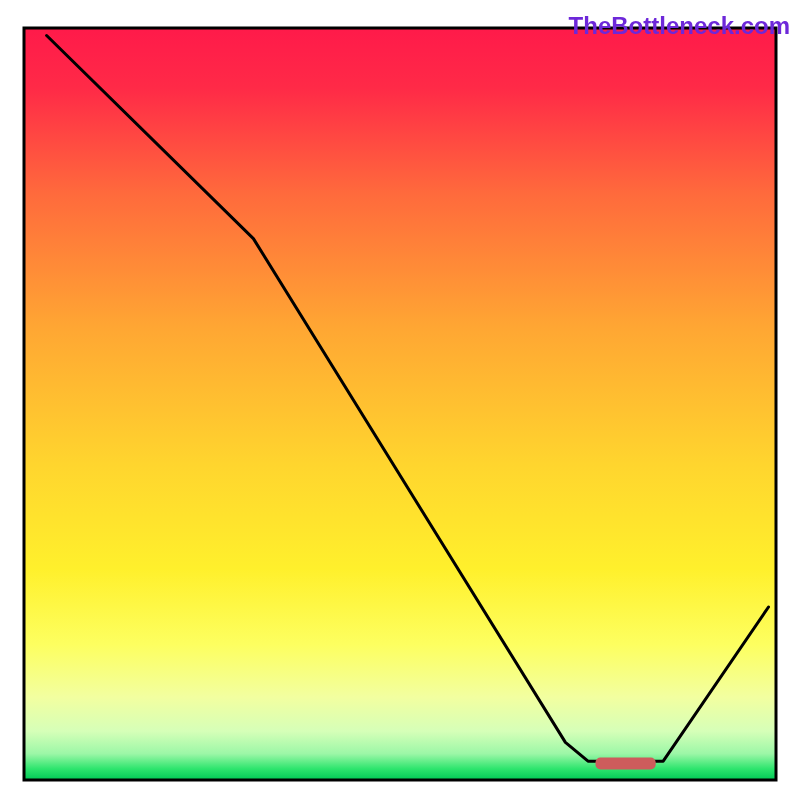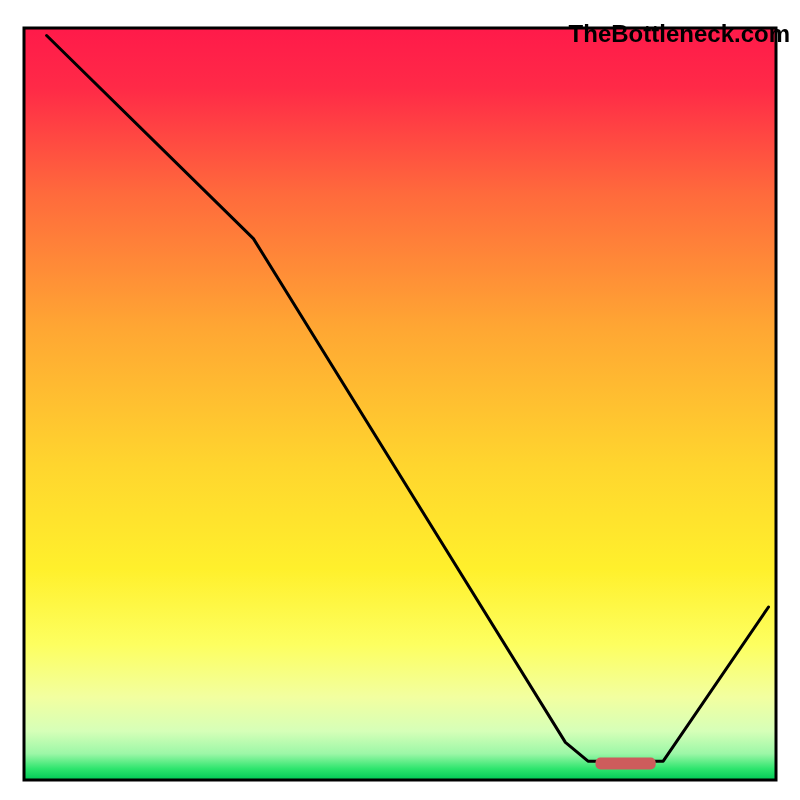--- a/index.html
+++ b/index.html
@@ -9,26 +9,26 @@
     height: 800px;
     background: #ffffff;
   }
   .chart-container {
     position: relative;
     width: 800px;
     height: 800px;
   }
   .watermark {
     position: absolute;
-    top: 20px;
+    top: 12px;
     right: 10px;
     font-family: Arial, Helvetica, sans-serif;
     font-size: 24px;
     font-weight: 600;
-    color: #000000;
+    color: #6d28d9;
     z-index: 10;
   }
   svg.chart {
     position: absolute;
     top: 0;
     left: 0;
   }
 </style>
 </head>
 <body>

